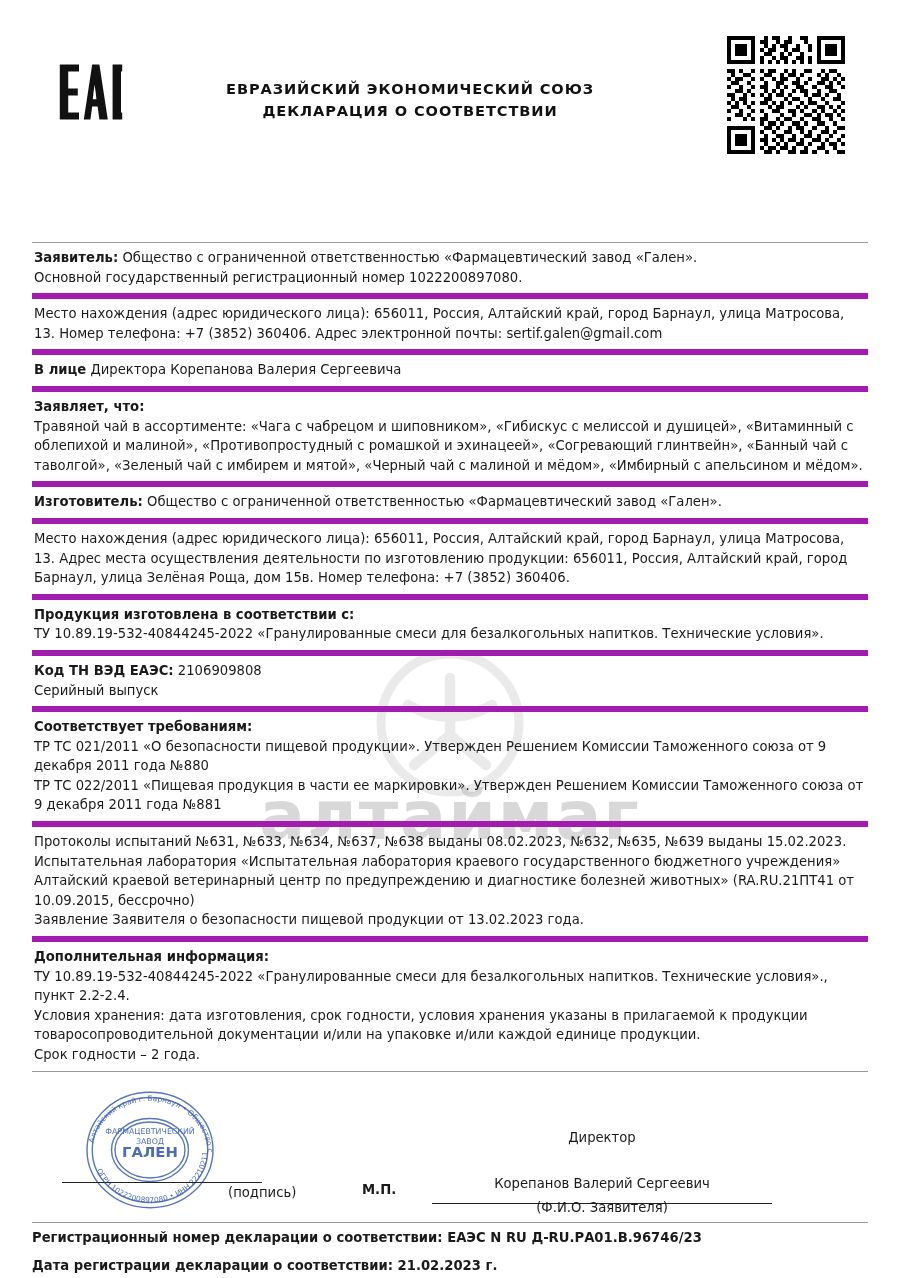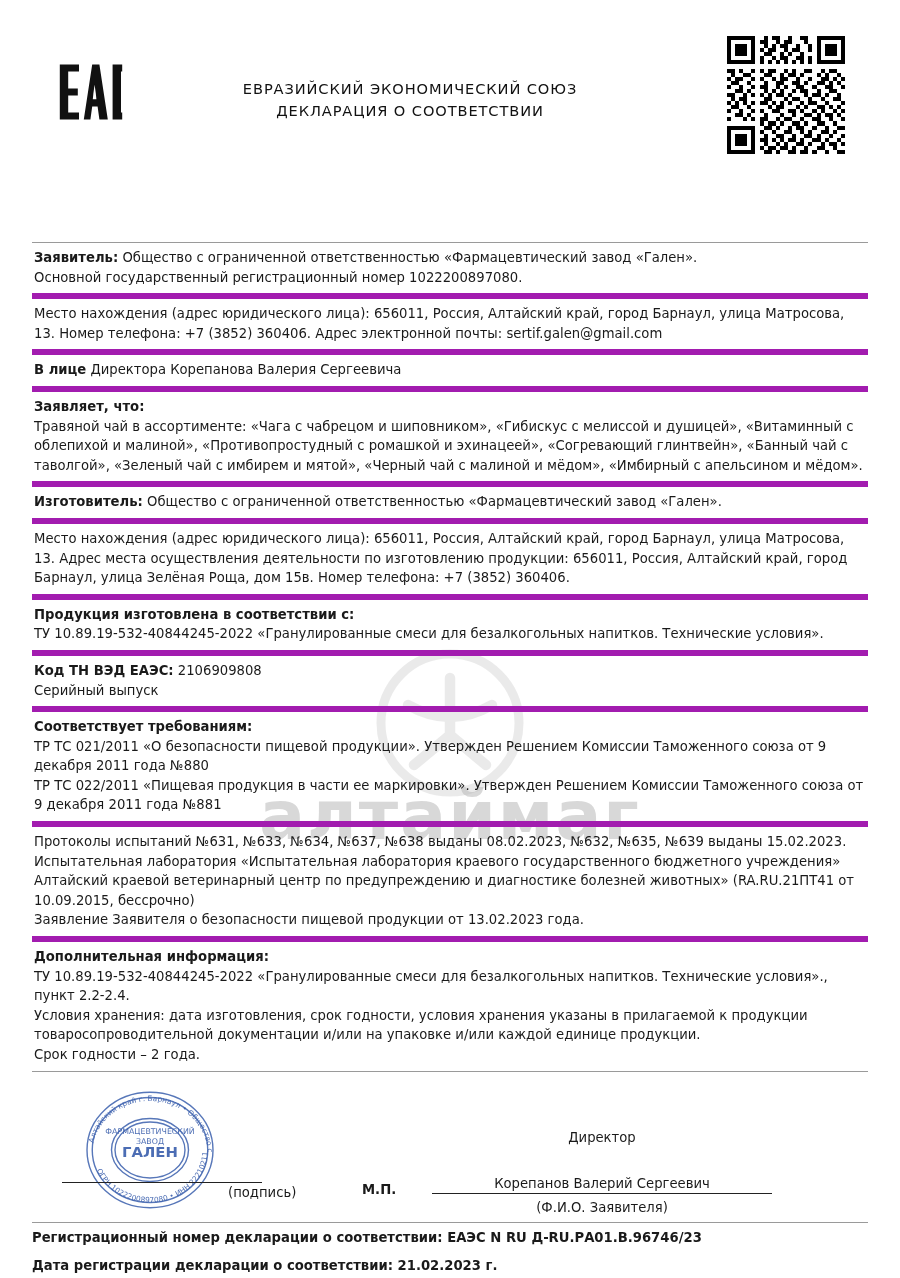--- a/index.html
+++ b/index.html
@@ -75,21 +75,21 @@
   }
   .title-block {
     position: absolute;
     left: 180px;
     top: 78px;
     width: 460px;
     text-align: center;
   }
   .title-line {
     font-size: 14.6px;
-    font-weight: normal;
+    font-weight: bold;
     letter-spacing: 0.9px;
     line-height: 22px;
     color: #111;
   }
   .qr {
     position: absolute;
     right: 55px;
     top: 36px;
     width: 118px;
     height: 118px;
@@ -159,21 +159,21 @@
     font-size: 13.2px;
   }
   .director-name {
     position: absolute;
     left: 400px;
     top: 104px;
     width: 340px;
     text-align: center;
     font-size: 13.2px;
     border-bottom: 1.2px solid #222;
-    padding-bottom: 2px;
+    padding-bottom: 12px;
   }
   .fio-caption {
     position: absolute;
     left: 400px;
     top: 128px;
     width: 340px;
     text-align: center;
     font-size: 13.2px;
   }
   .reg-row {

